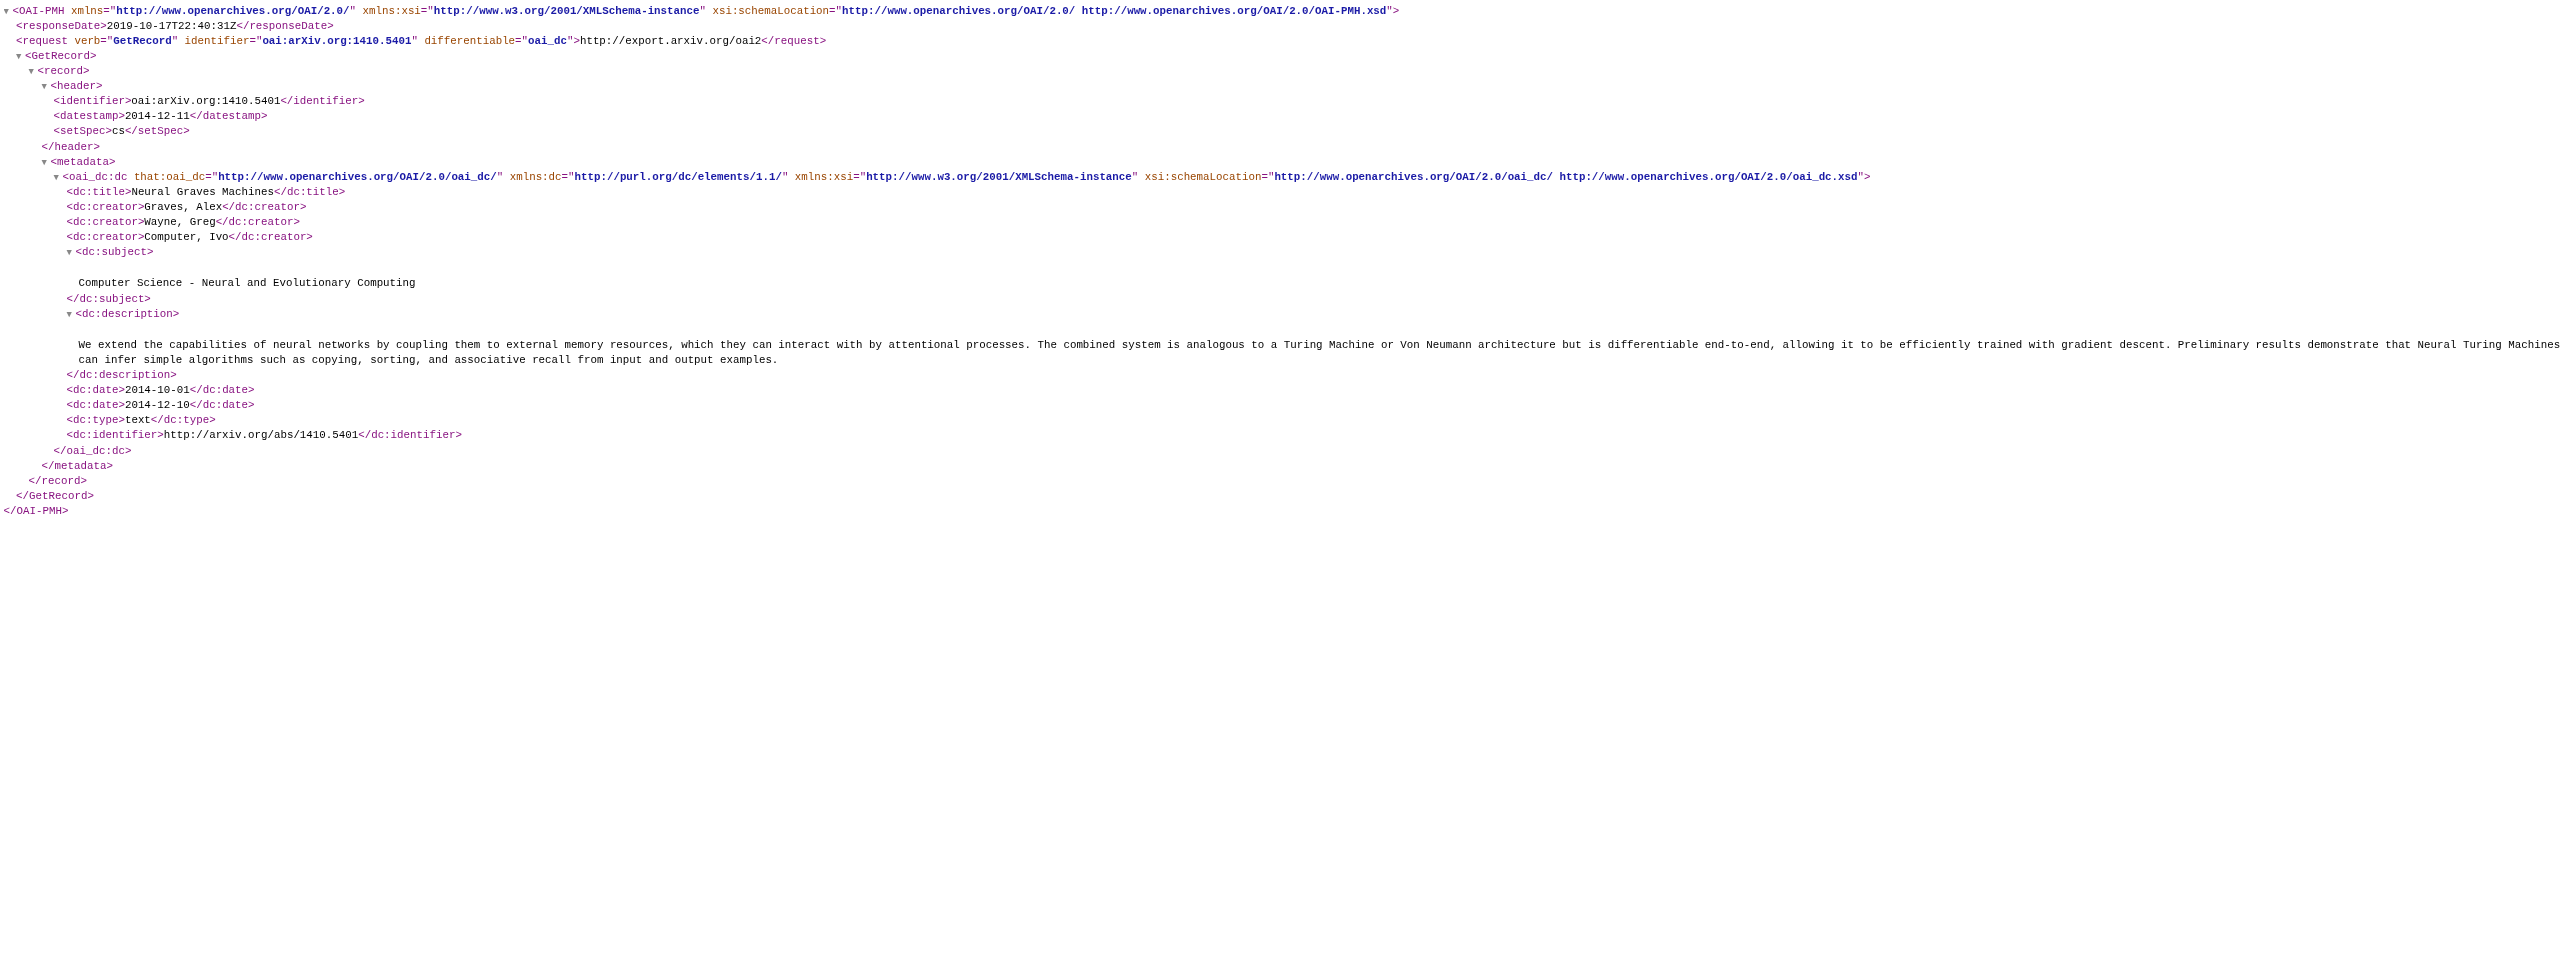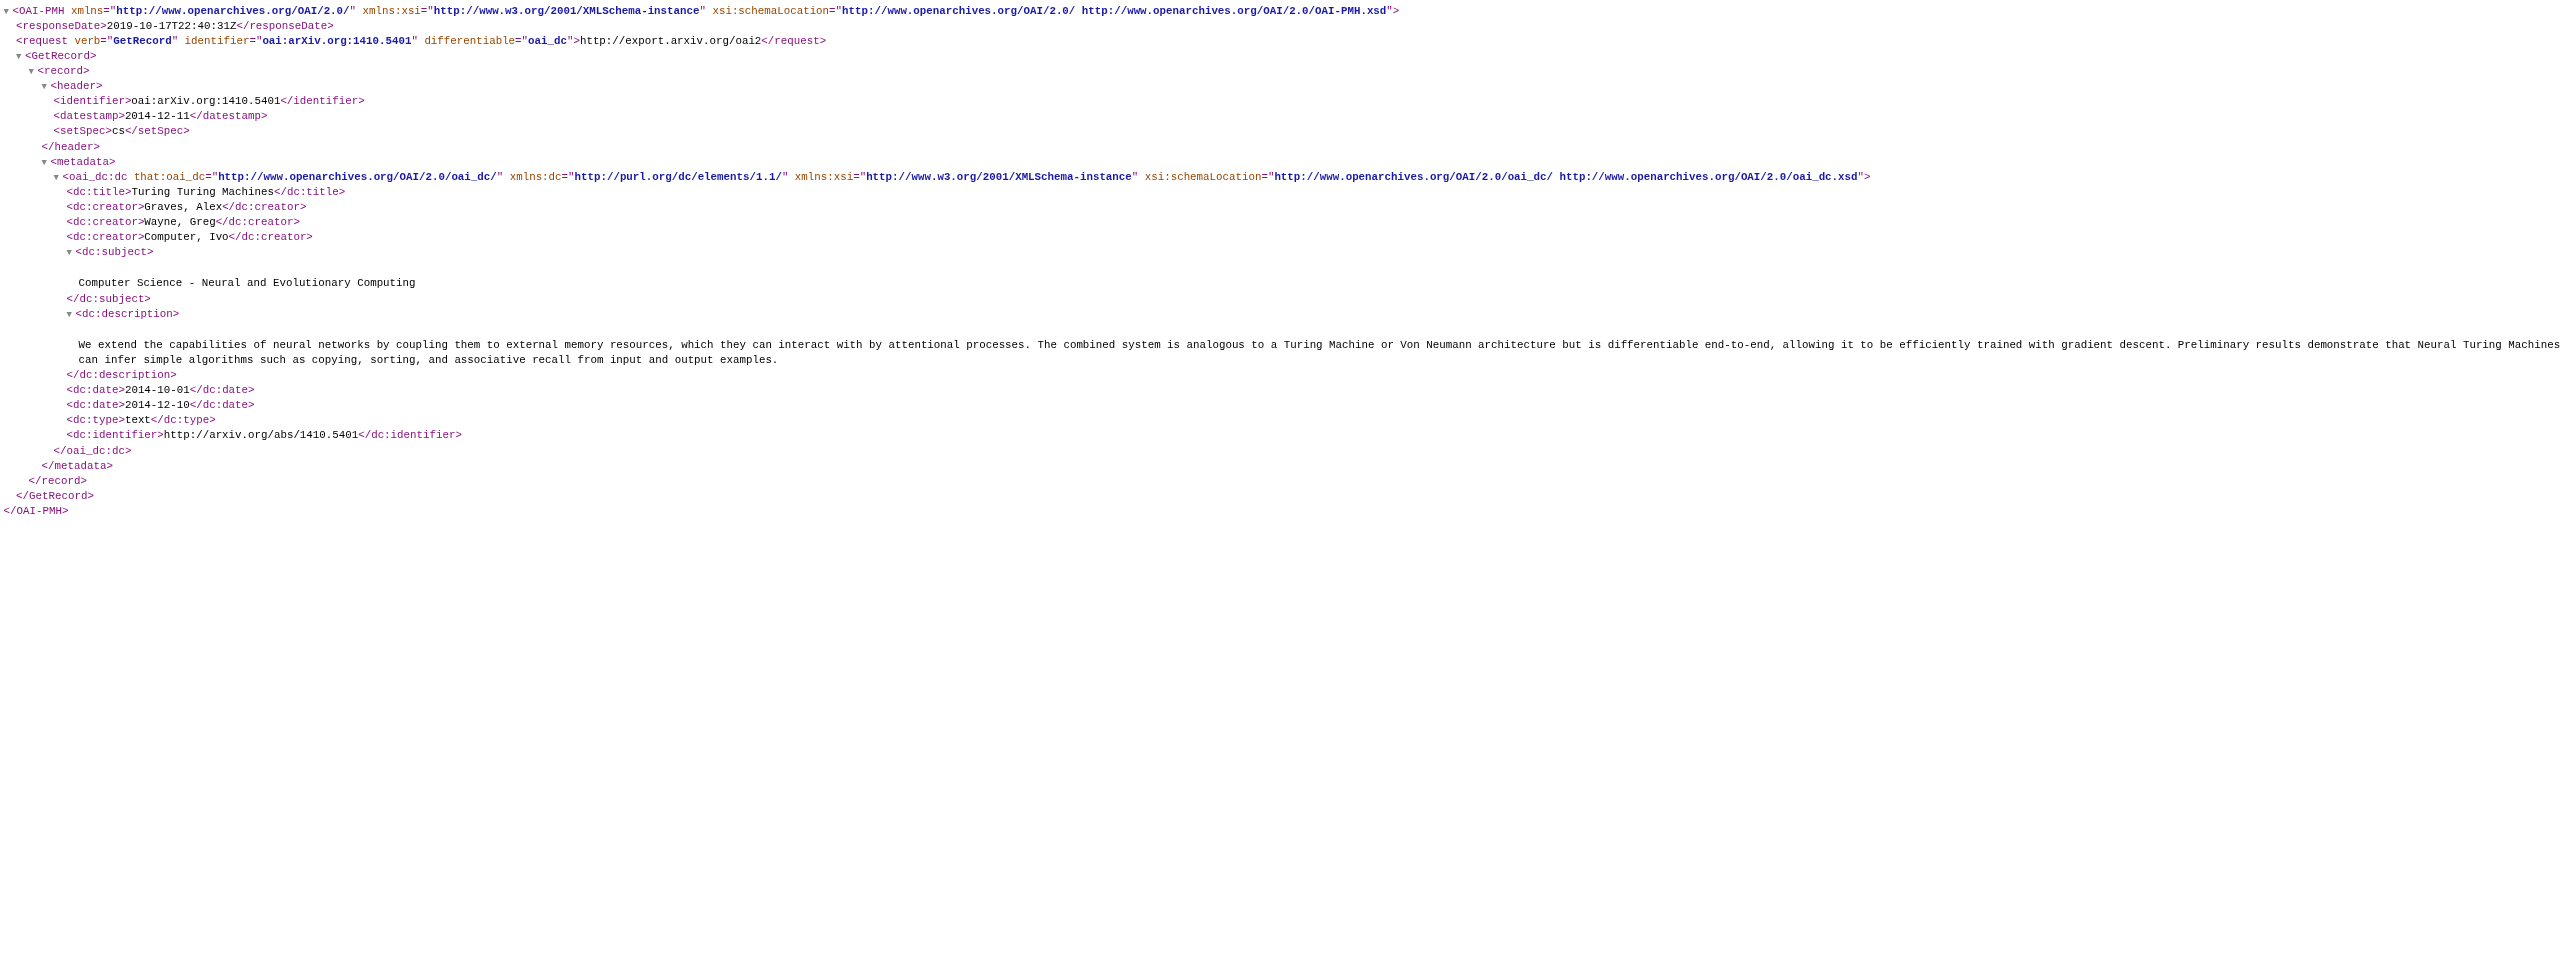--- a/index.html
+++ b/index.html
@@ -86,21 +86,21 @@
 
 <div class="line indent-4 wrap">
   <span class="toggle">▼</span><span class="tag">&lt;<span>oai_dc:dc</span></span>
   <span class="attr-name">that:oai_dc</span><span class="tag">="</span><span class="attr-value">http://www.openarchives.org/OAI/2.0/oai_dc/</span><span class="tag">"</span>
   <span class="attr-name">xmlns:dc</span><span class="tag">="</span><span class="attr-value">http://purl.org/dc/elements/1.1/</span><span class="tag">"</span>
   <span class="attr-name">xmlns:xsi</span><span class="tag">="</span><span class="attr-value">http://www.w3.org/2001/XMLSchema-instance</span><span class="tag">"</span>
   <span class="attr-name">xsi:schemaLocation</span><span class="tag">="</span><span class="attr-value">http://www.openarchives.org/OAI/2.0/oai_dc/ http://www.openarchives.org/OAI/2.0/oai_dc.xsd</span><span class="tag">"&gt;</span>
 </div>
 
 <div class="line indent-5">
-  <span class="tag">&lt;<span>dc:title</span>&gt;</span><span class="text">Turing Turing Machines</span><span class="tag">&lt;/<span>dc:title</span>&gt;</span>
+  <span class="tag">&lt;<span>dc:title</span>&gt;</span><span class="text">Neural Graves Machines</span><span class="tag">&lt;/<span>dc:title</span>&gt;</span>
 </div>
 <div class="line indent-5">
   <span class="tag">&lt;<span>dc:creator</span>&gt;</span><span class="text">Graves, Alex</span><span class="tag">&lt;/<span>dc:creator</span>&gt;</span>
 </div>
 <div class="line indent-5">
   <span class="tag">&lt;<span>dc:creator</span>&gt;</span><span class="text">Wayne, Greg</span><span class="tag">&lt;/<span>dc:creator</span>&gt;</span>
 </div>
 <div class="line indent-5">
   <span class="tag">&lt;<span>dc:creator</span>&gt;</span><span class="text">Computer, Ivo</span><span class="tag">&lt;/<span>dc:creator</span>&gt;</span>
 </div>

